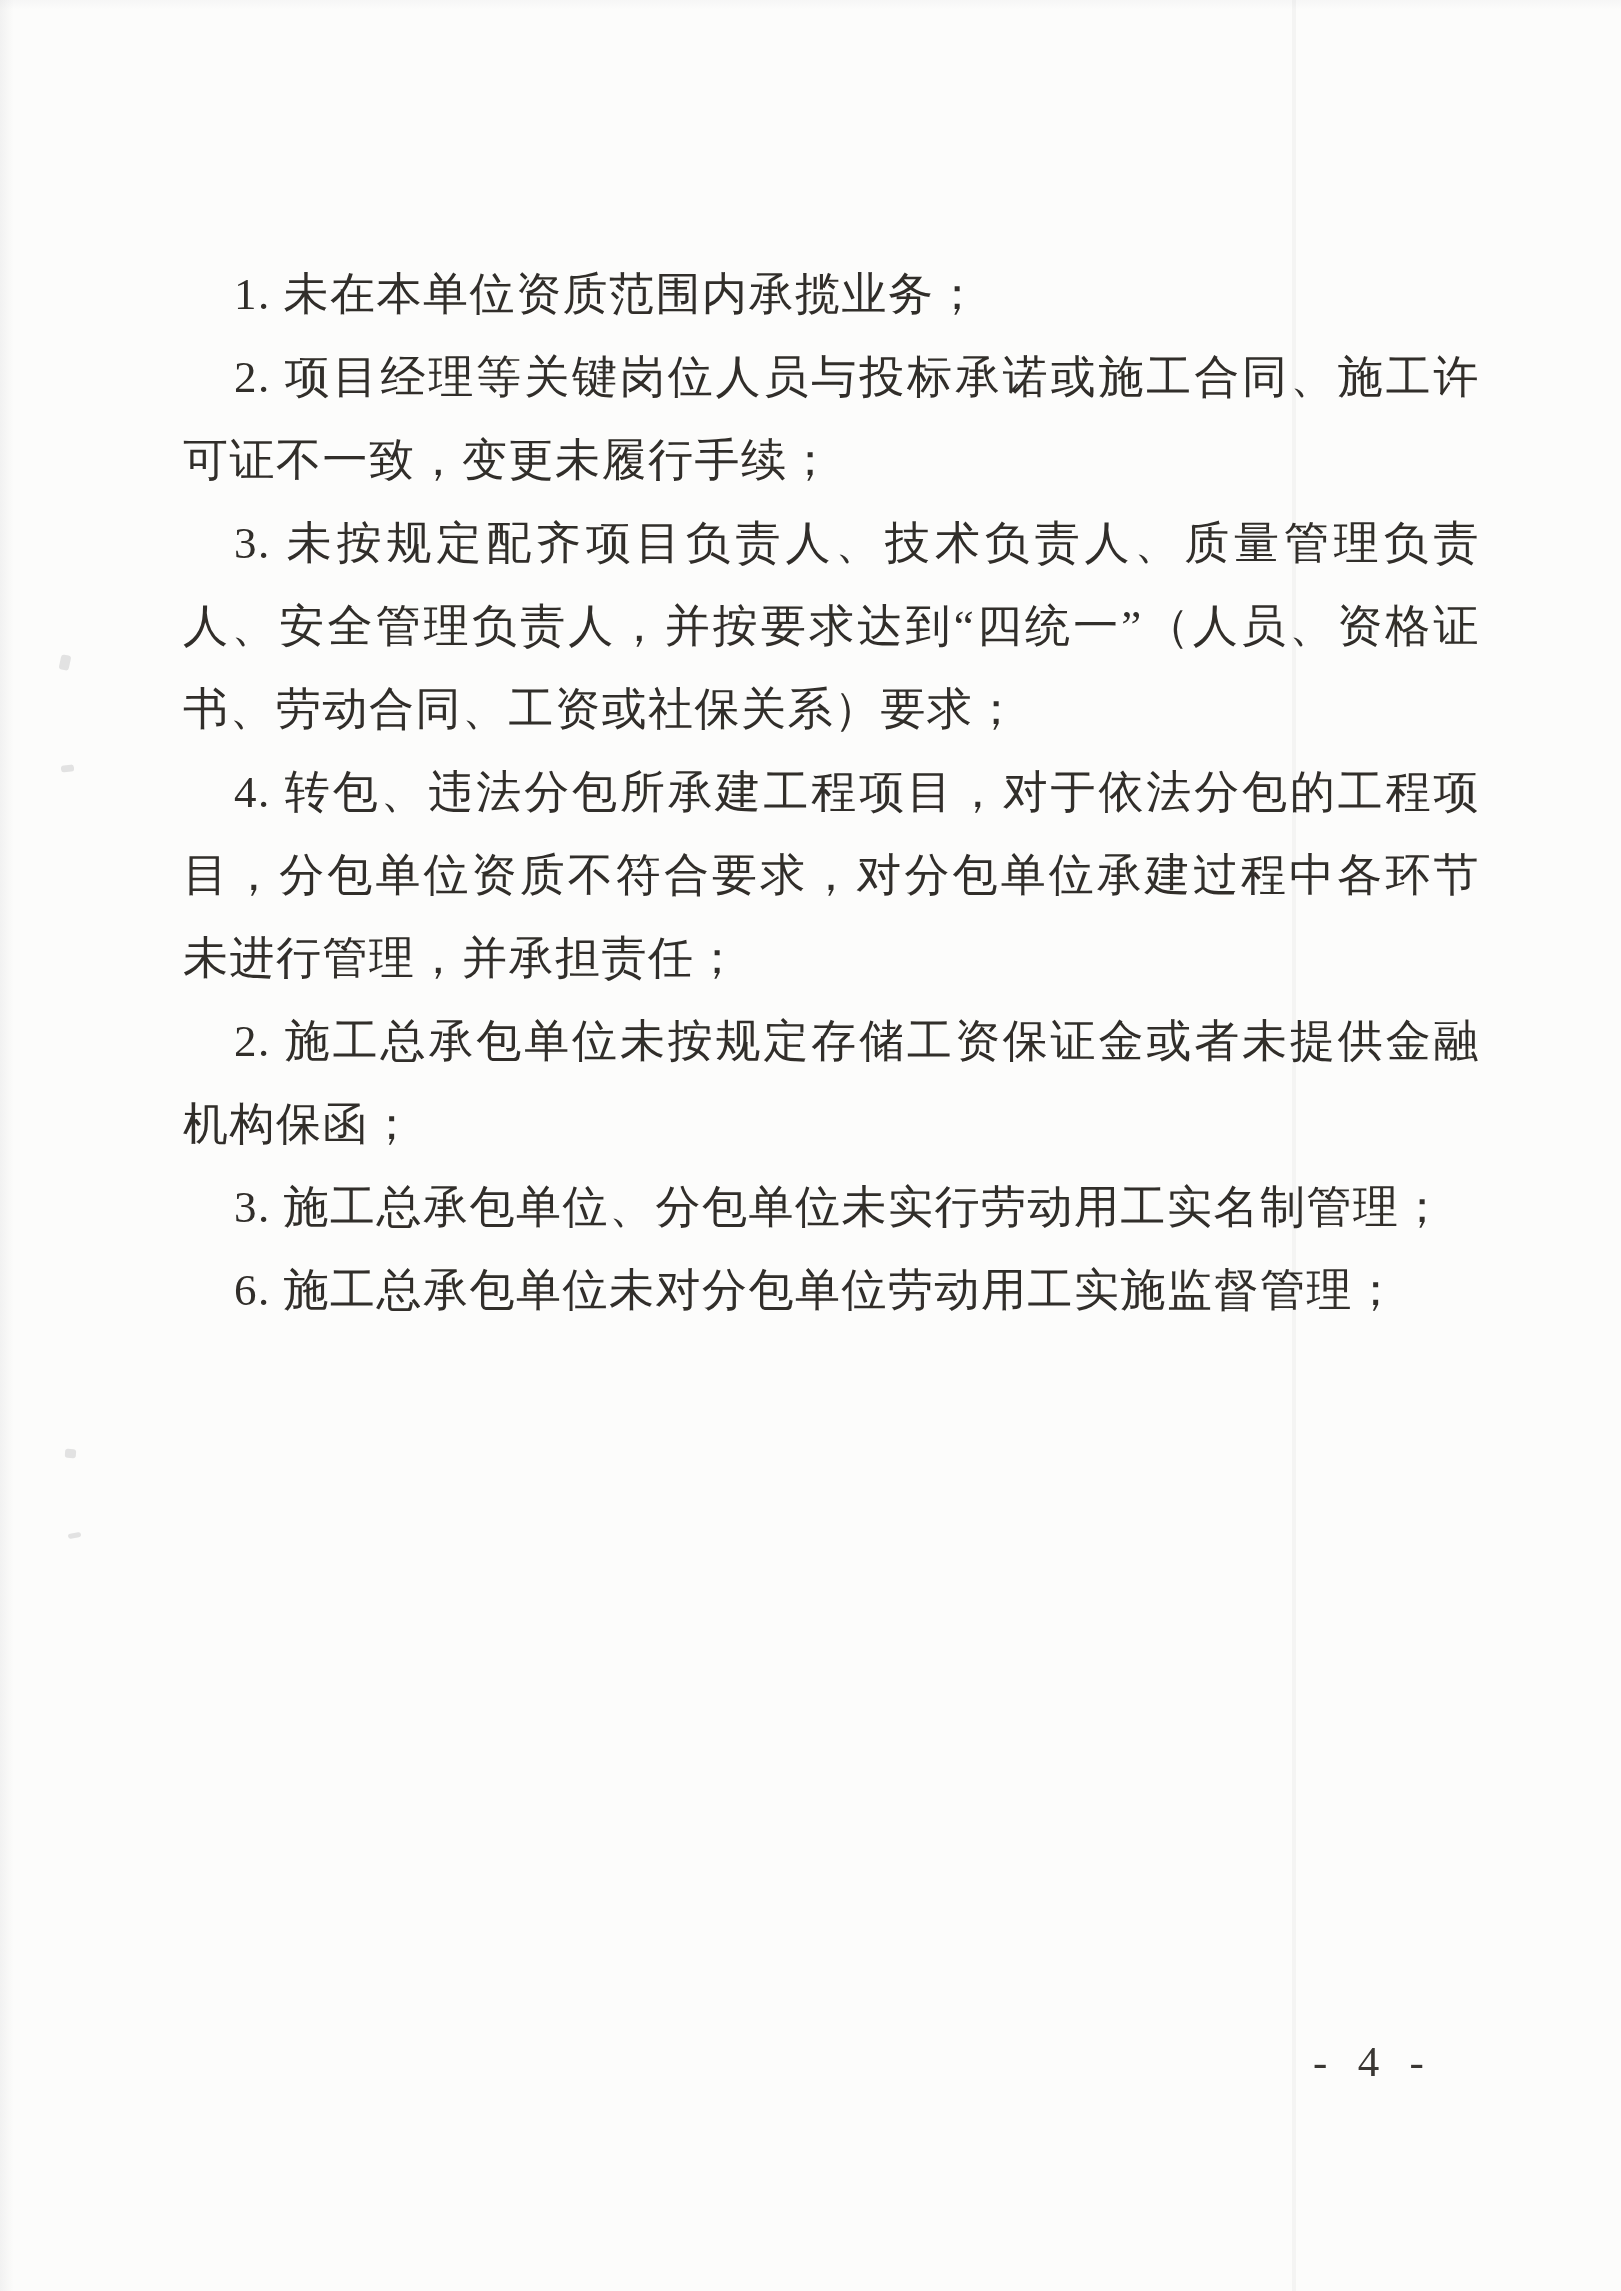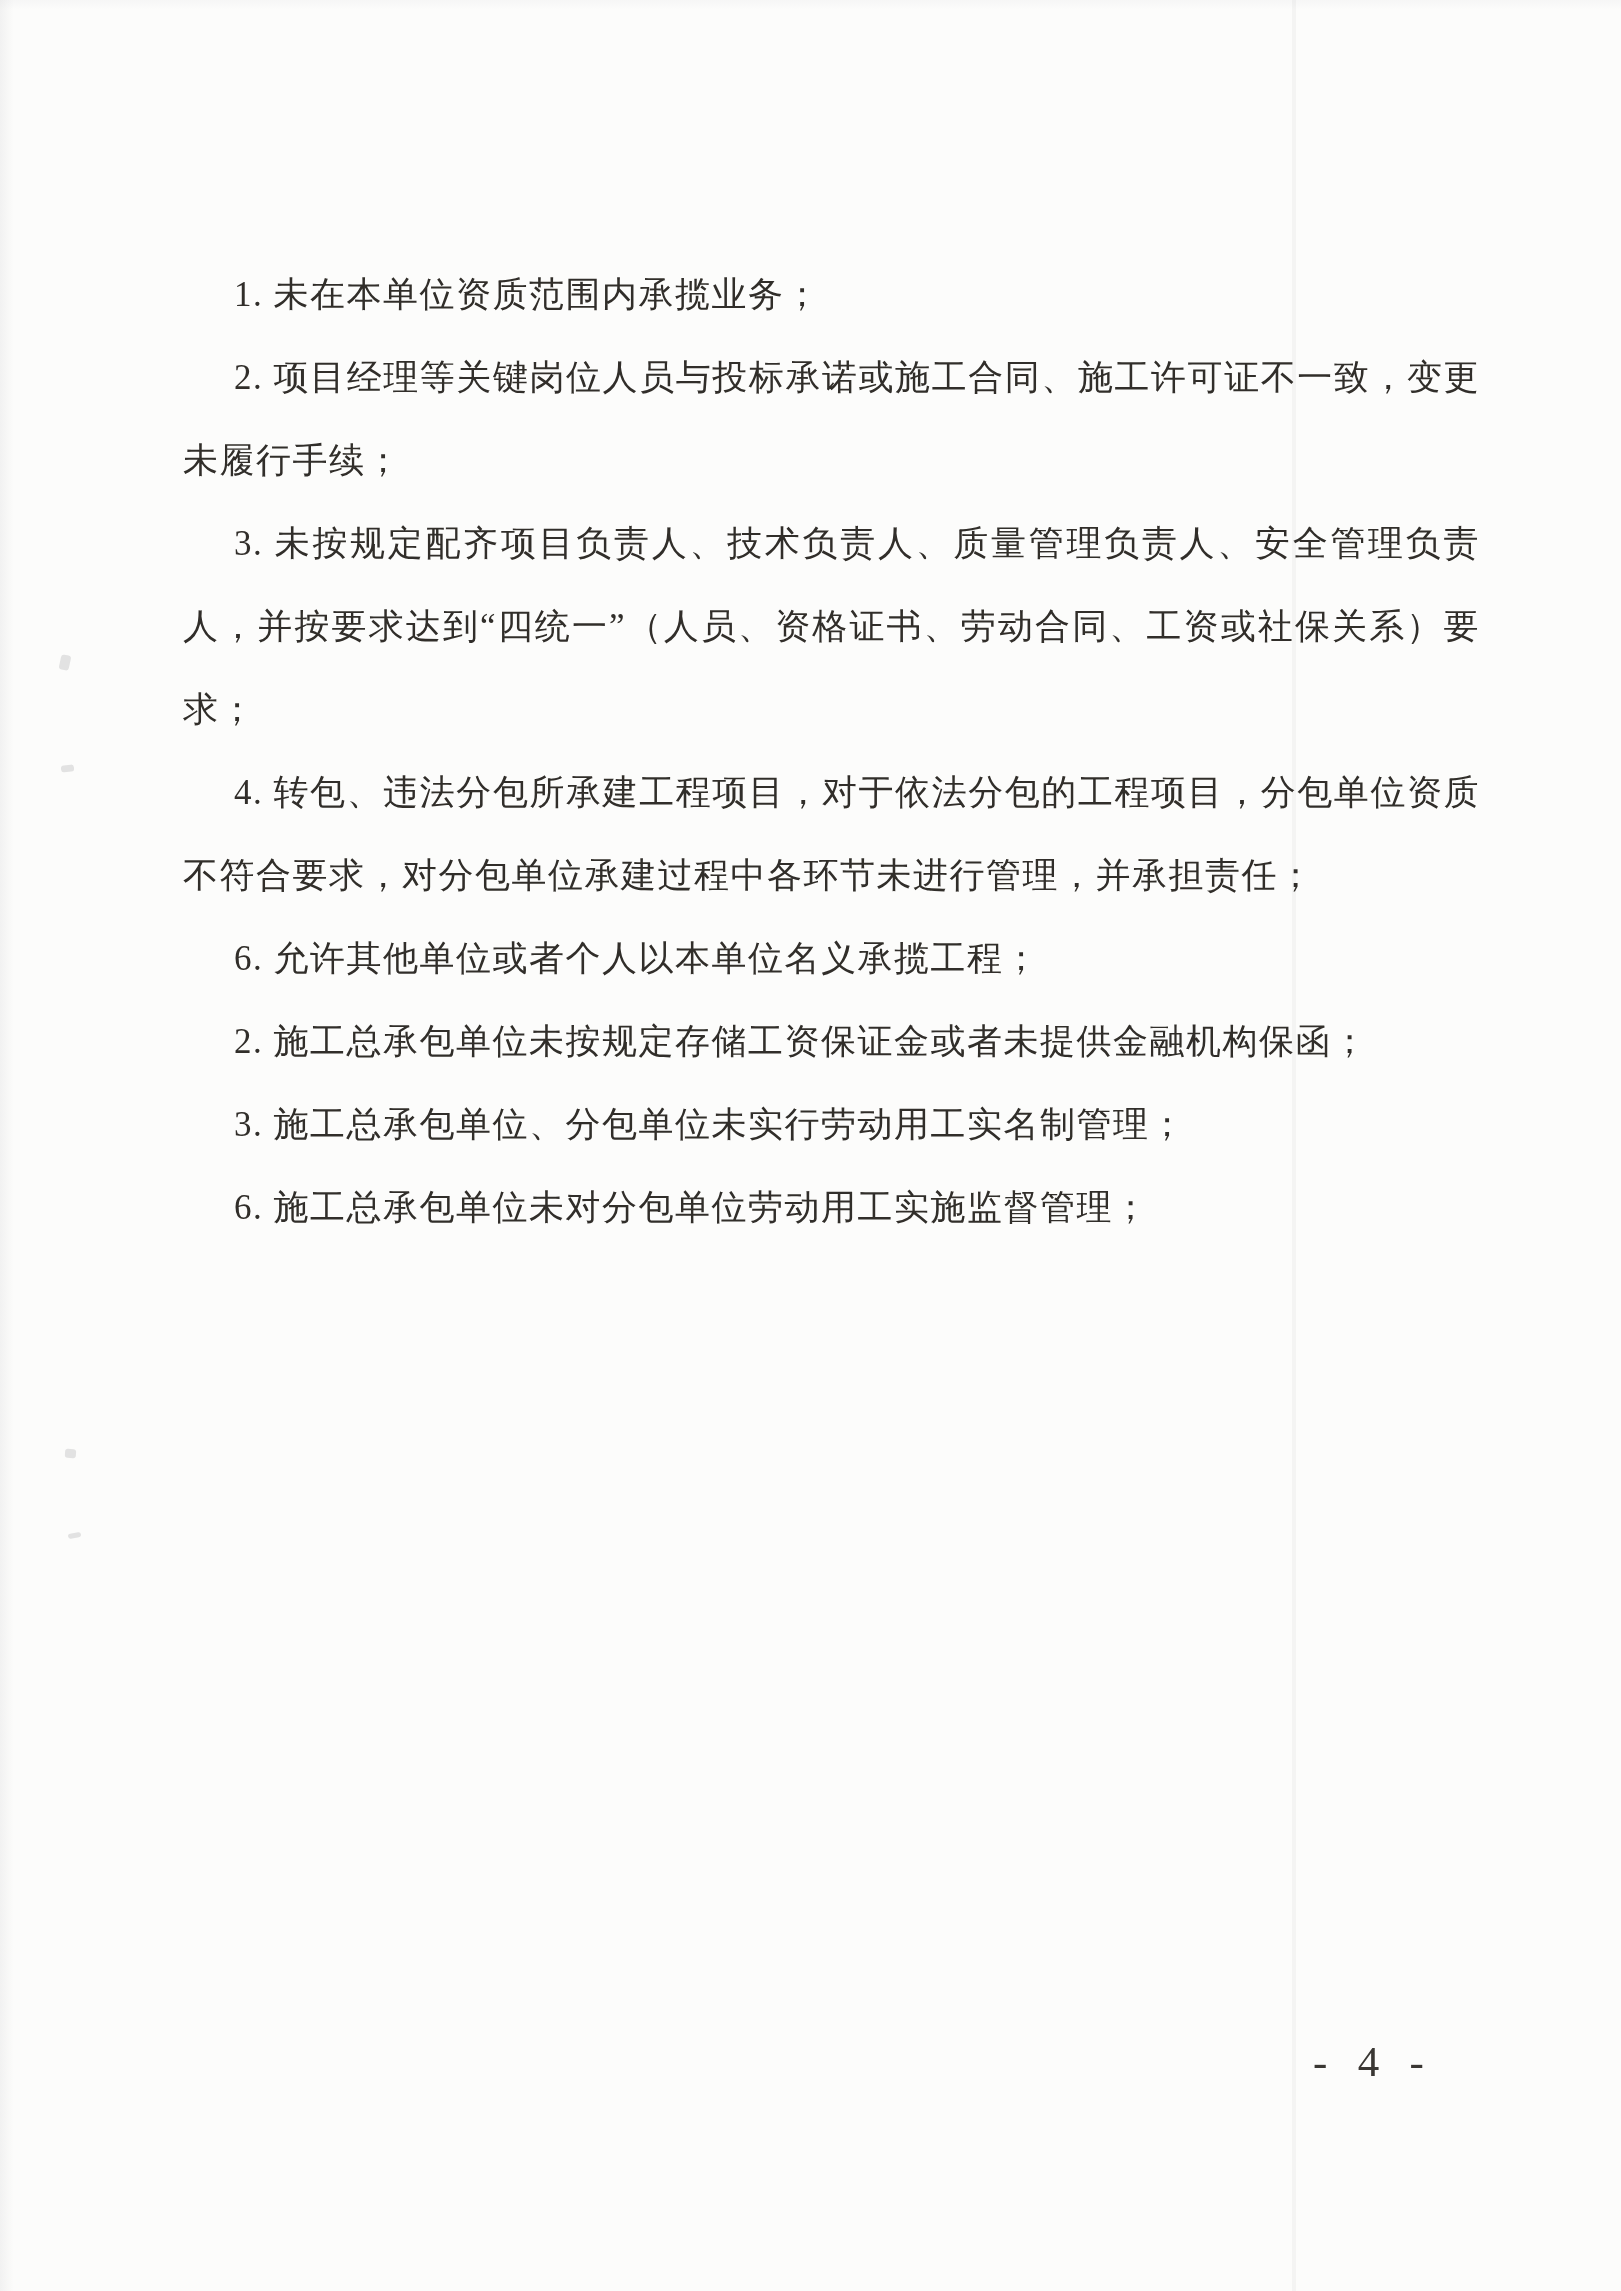--- a/index.html
+++ b/index.html
@@ -16,21 +16,21 @@
     background-image: linear-gradient(90deg, rgba(210,210,212,0.25) 0px, rgba(252,252,251,0) 13.7px),
                       linear-gradient(180deg, rgba(235,235,236,0.35) 0px, rgba(252,252,251,0) 9.8px);
     overflow: hidden;
     font-family: "Liberation Serif", "DejaVu Serif", serif;
   }
   .text-block {
     position: absolute;
     left: 183px;
     top: 253px;
     width: 1297px;
-    font-size: 35px;
+    font-size: 45px;
     line-height: 83px;
     letter-spacing: 1.5px;
     color: #312e2a;
     text-align: justify;
     text-justify: inter-ideograph;
   }
   .doc-line {
     margin: 0;
     padding: 0;
     text-indent: 51px;
@@ -73,21 +73,20 @@
   <div class="scan-speck speck-1"></div>
   <div class="scan-speck speck-2"></div>
   <div class="scan-speck speck-3"></div>
   <div class="scan-speck speck-4"></div>
 
   <div class="text-block">
     <p class="doc-line">1. 未在本单位资质范围内承揽业务；</p>
     <p class="doc-line">2. 项目经理等关键岗位人员与投标承诺或施工合同、施工许可证不一致，变更未履行手续；</p>
     <p class="doc-line">3. 未按规定配齐项目负责人、技术负责人、质量管理负责人、安全管理负责人，并按要求达到“四统一”（人员、资格证书、劳动合同、工资或社保关系）要求；</p>
     <p class="doc-line">4. 转包、违法分包所承建工程项目，对于依法分包的工程项目，分包单位资质不符合要求，对分包单位承建过程中各环节未进行管理，并承担责任；</p>
-    <p class="doc-line">6. 允许其他单位或者个人以本单位名义承揽工程；</p>
     <p class="doc-line">2. 施工总承包单位未按规定存储工资保证金或者未提供金融机构保函；</p>
     <p class="doc-line">3. 施工总承包单位、分包单位未实行劳动用工实名制管理；</p>
     <p class="doc-line">6. 施工总承包单位未对分包单位劳动用工实施监督管理；</p>
   </div>
 
   <div class="page-number">- 4 -</div>
 
 </div>
 
 

